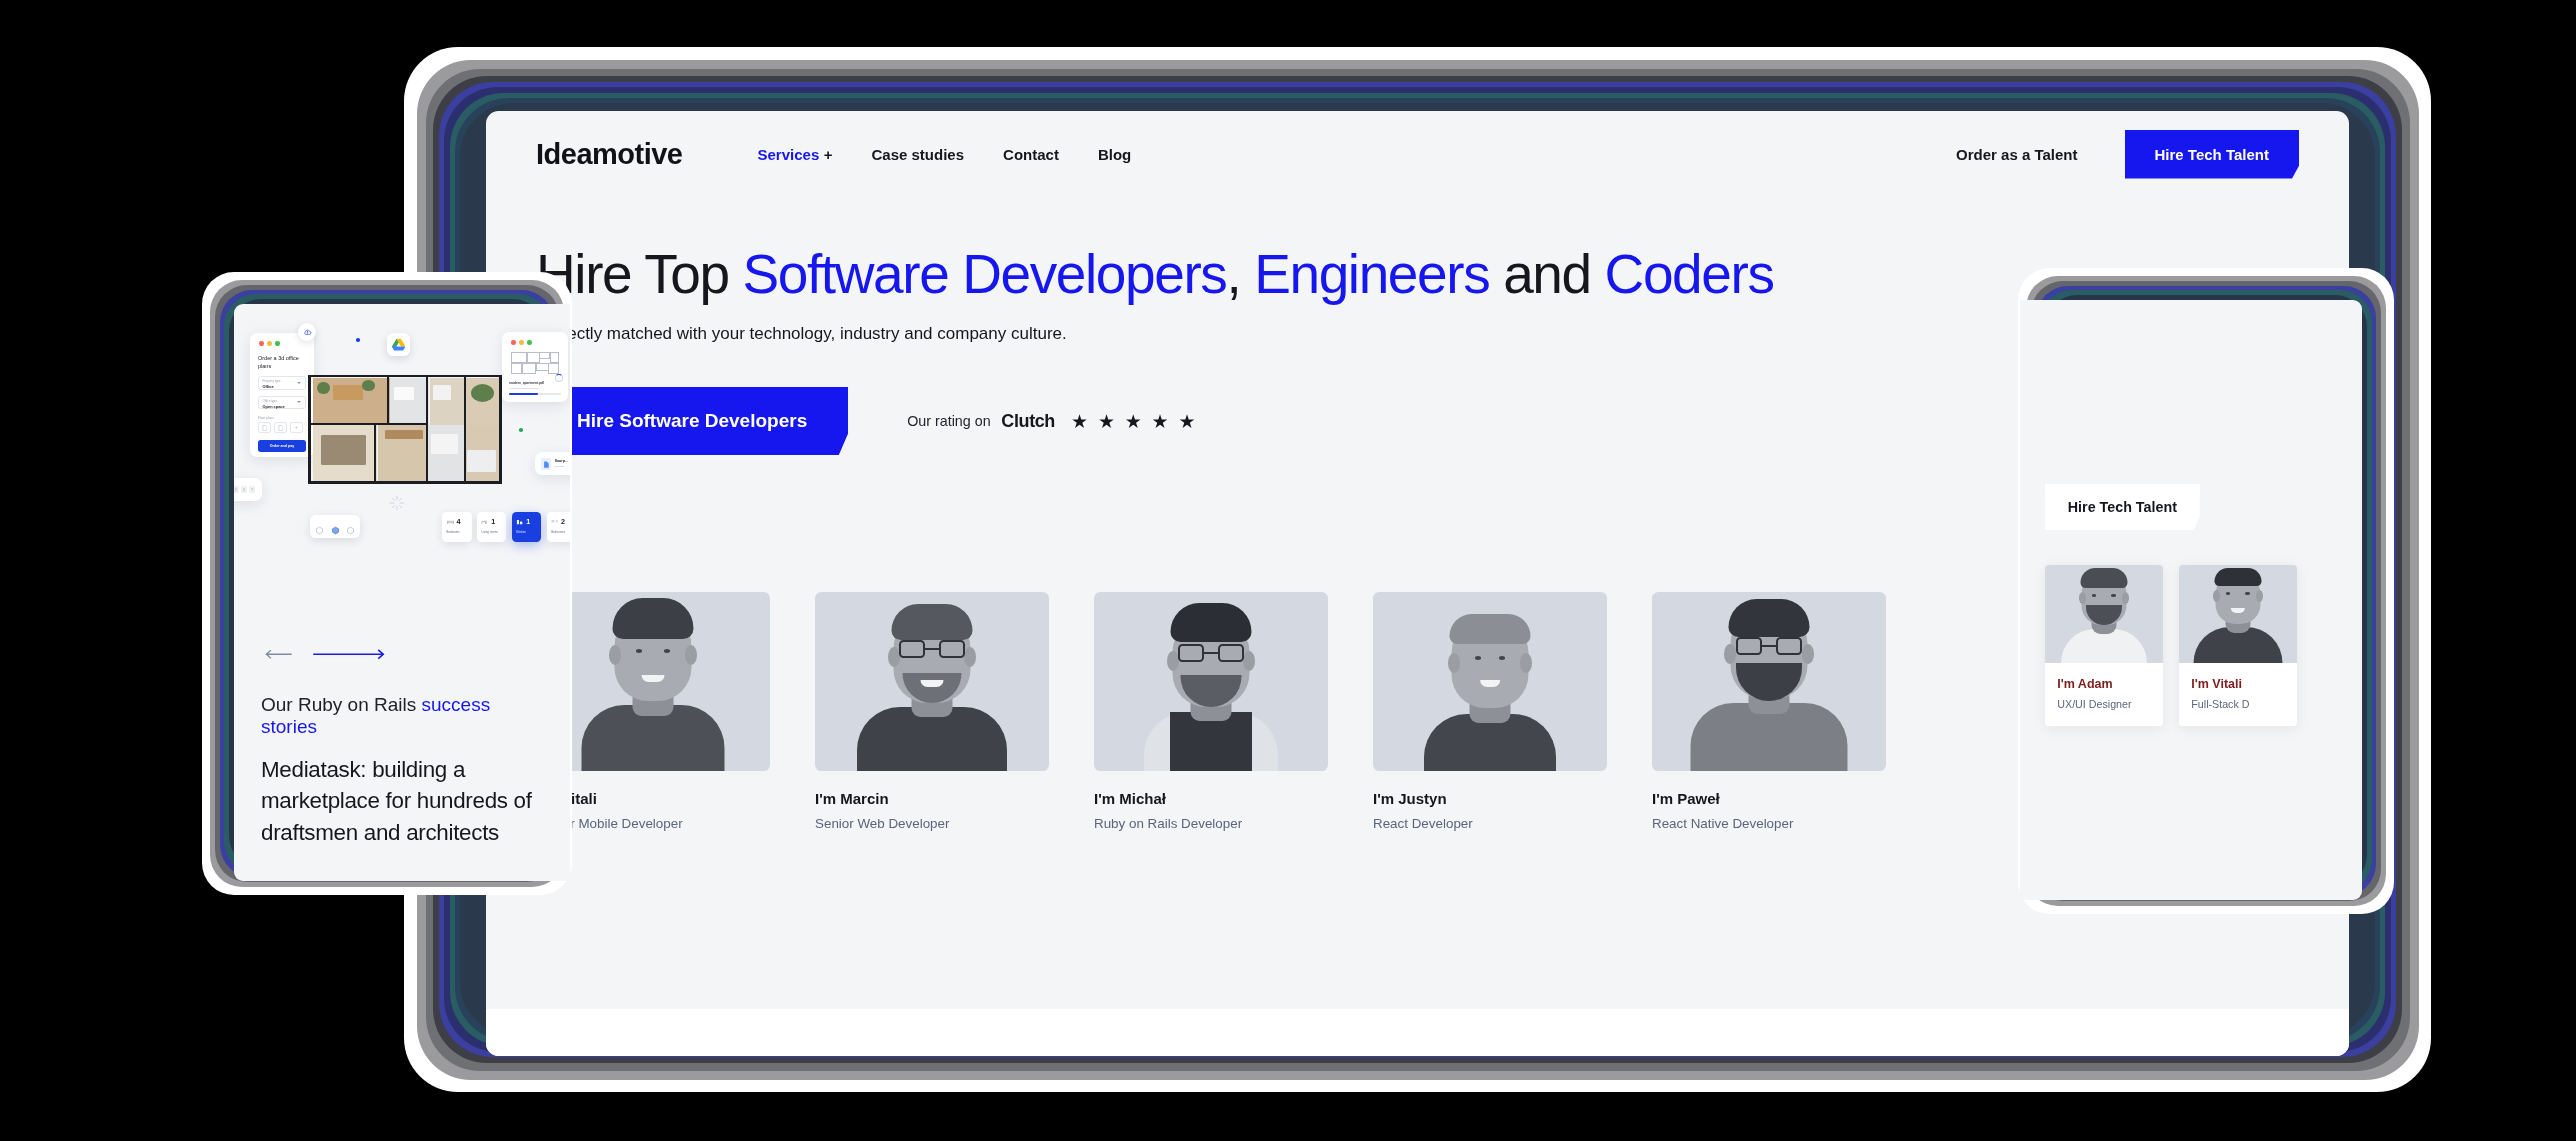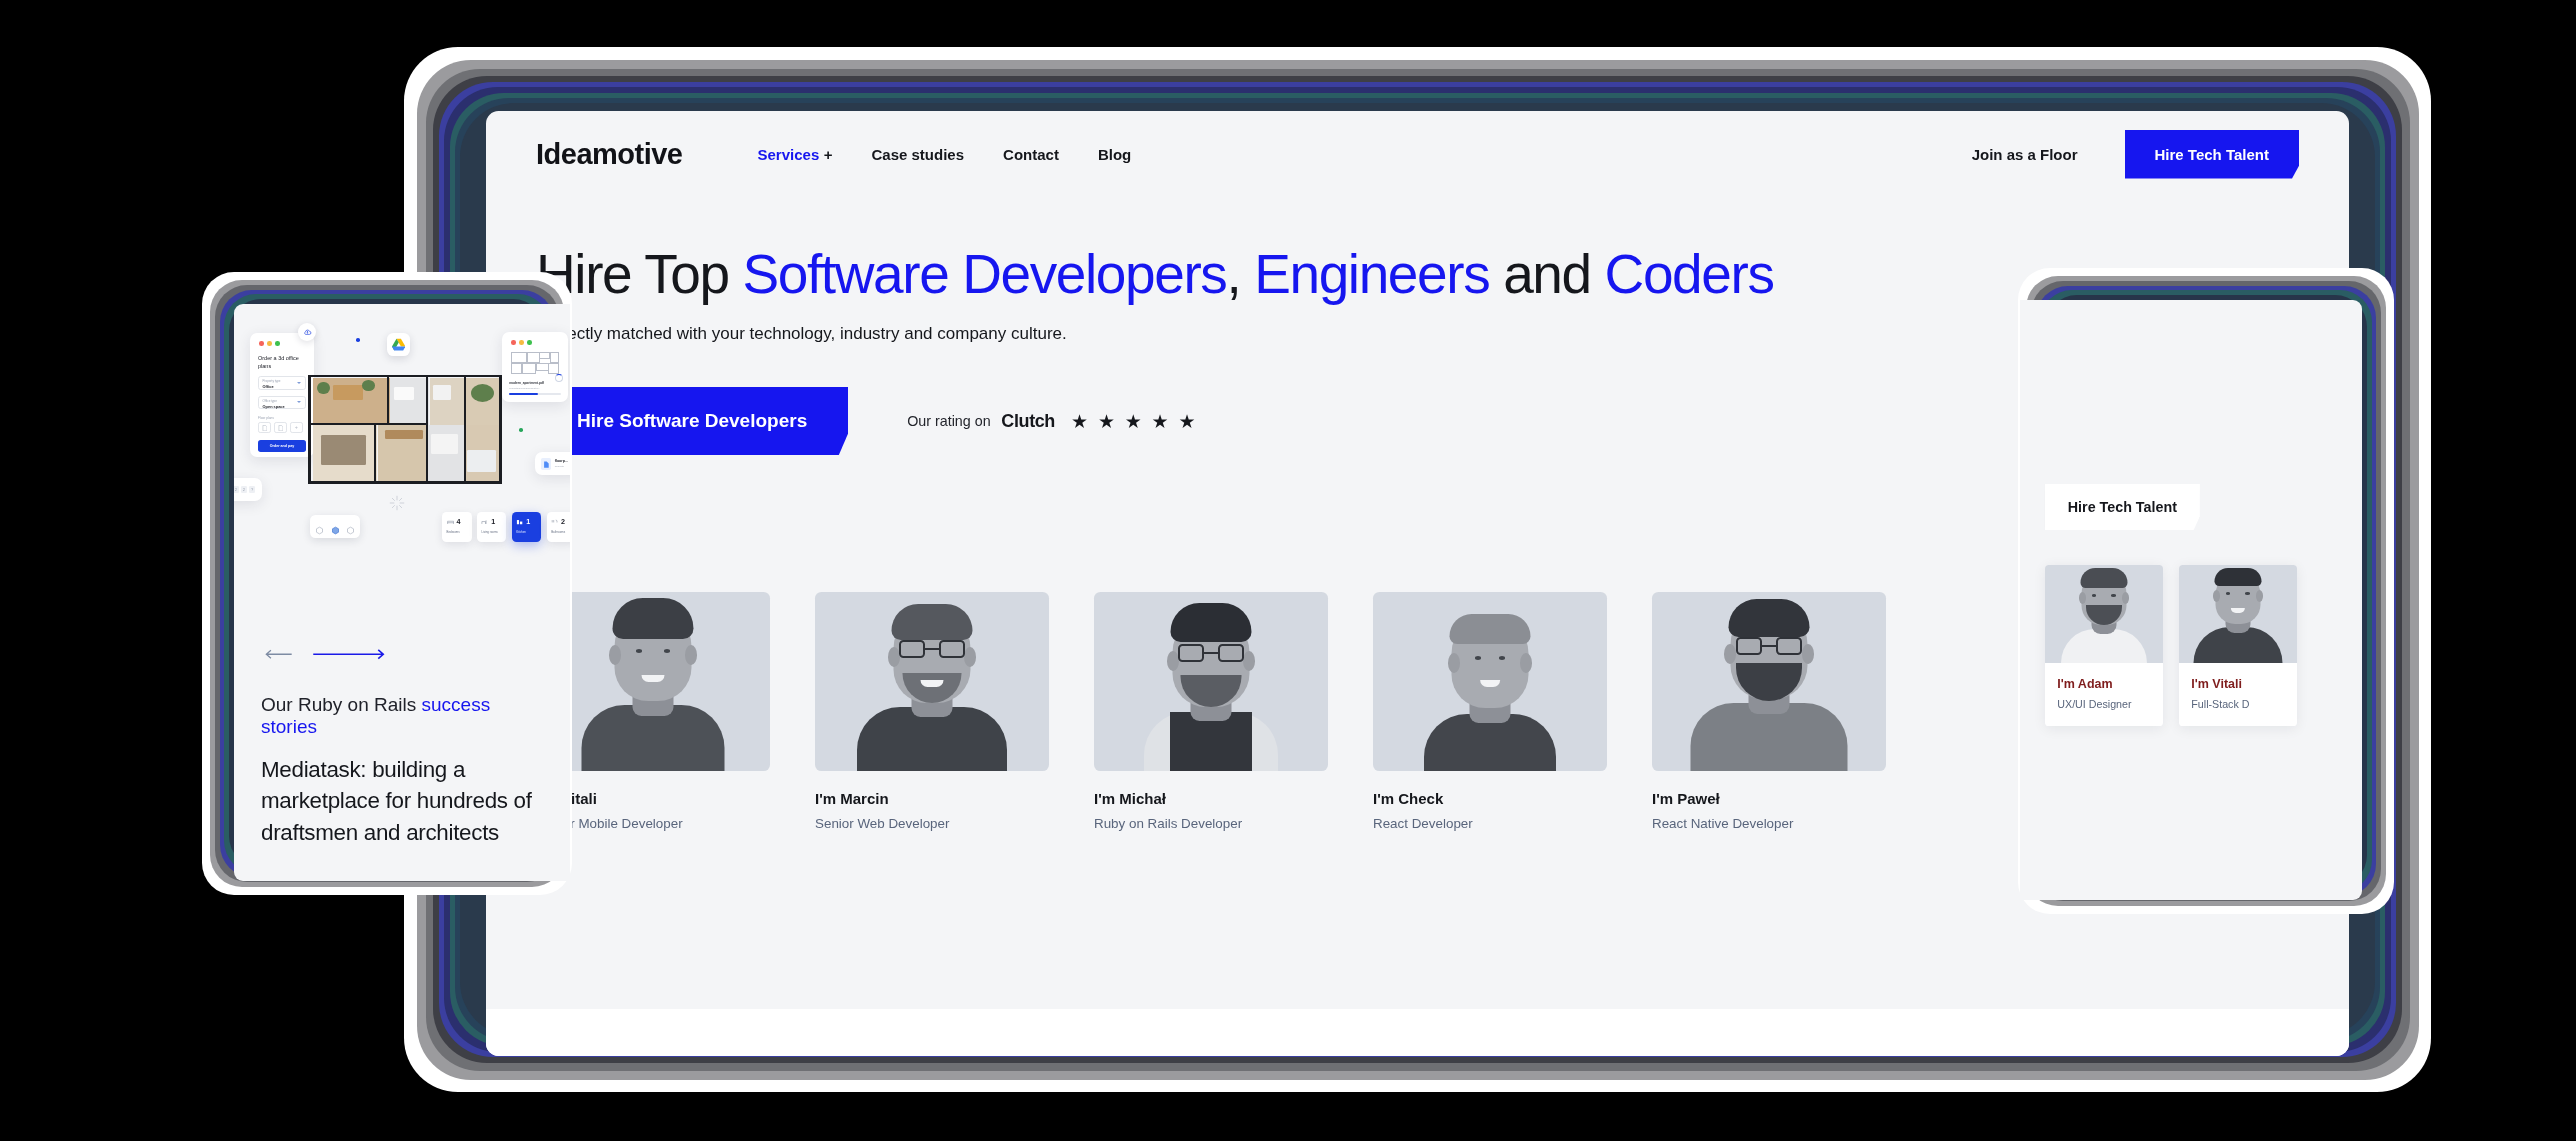--- a/index.html
+++ b/index.html
@@ -246,21 +246,21 @@
         <div class="dk-menu">
           <div style="display:flex;align-items:center">
             <span class="dk-menu-item is-active">Services</span>
             <span class="dk-plus">+</span>
           </div>
           <div class="dk-menu-item">Case studies</div>
           <div class="dk-menu-item">Contact</div>
           <div class="dk-menu-item">Blog</div>
         </div>
         <div class="dk-right">
-          <div class="dk-join">Join as a Floor</div>
+          <div class="dk-join">Order as a Talent</div>
           <button class="btn-clip">Hire Tech Talent</button>
         </div>
       </div>
 
       <div class="dk-hero">
         <h1 class="dk-h1"><span>Hire Top </span><span class="blue">Software Developers</span><span>, </span><span class="blue">Engineers</span><span> and </span><span class="blue">Coders</span></h1>
         <div class="dk-sub">Perfectly matched with your technology, industry and company culture.</div>
 
         <div class="dk-cta-row">
           <button class="cta-primary">Hire Software Developers</button>
@@ -349,21 +349,21 @@
               <div class="f-neck" style="bottom:48px"></div>
               <div class="f-head" style="bottom:63px"></div>
               <div class="f-ear" style="bottom:98px;left:75px"></div>
               <div class="f-ear" style="bottom:98px;right:75px"></div>
               <div class="f-hair" style="bottom:127px;height:30px;background:#8b8e94"></div>
               <div class="f-eye" style="bottom:111px;left:102px"></div>
               <div class="f-eye" style="bottom:111px;right:102px"></div>
               <div class="f-mouth" style="bottom:84px;width:19.7px"></div>
             </div>
           </div>
-          <div class="person-name">I'm Check</div>
+          <div class="person-name">I'm Justyn</div>
           <div class="person-role">React Developer</div>
         </div>
 
         <div class="person">
           <div class="person-photo">
             <div class="face" style="width:234px;height:179px">
               <div class="f-body" style="bottom:0;background:#7c8086;width:157px;height:68px"></div>
               <div class="f-neck" style="bottom:57px"></div>
               <div class="f-head" style="bottom:72px"></div>
               <div class="f-ear" style="bottom:107px;left:72px"></div>

